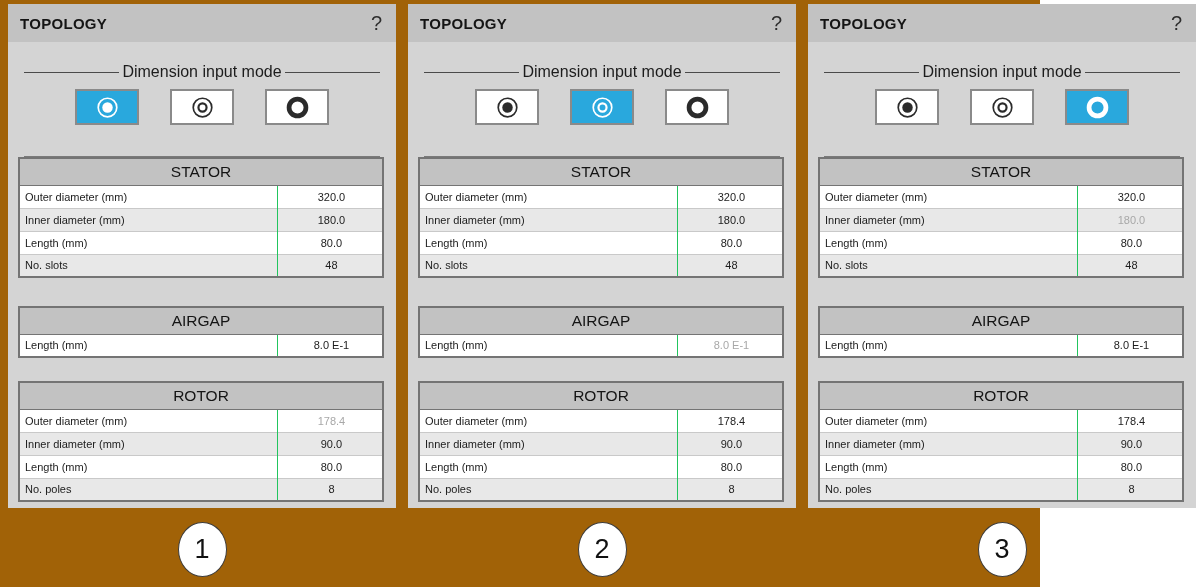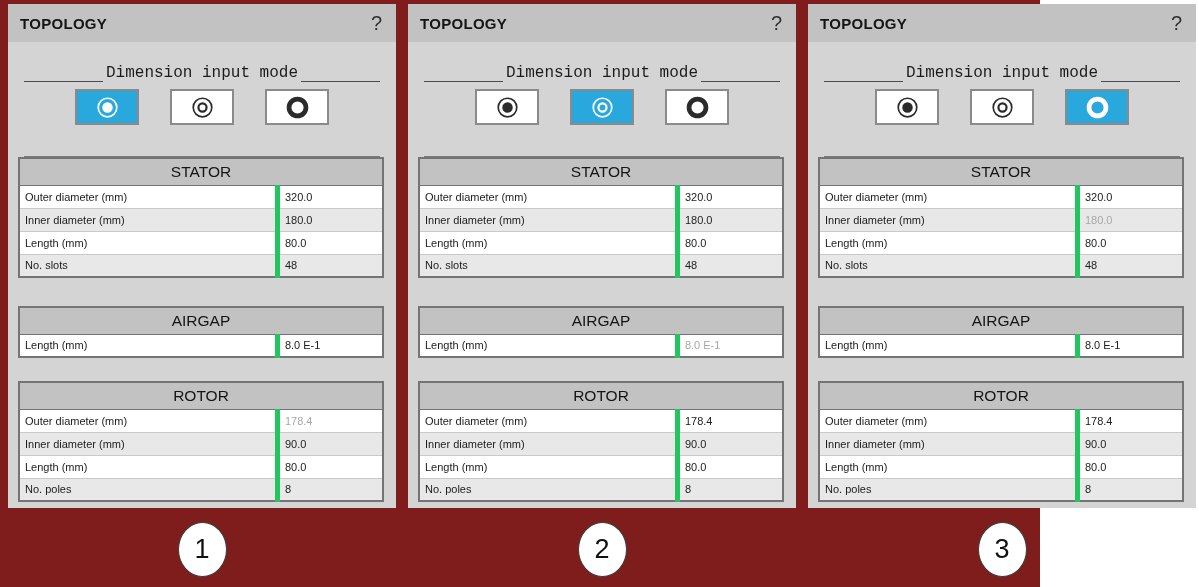--- a/index.html
+++ b/index.html
@@ -1,46 +1,46 @@
 <!DOCTYPE html>
 <html><head>
 <meta charset="utf-8">
 <style>
   * { margin:0; padding:0; box-sizing:border-box; }
   html,body { background:#ffffff; }
   body { font-family:"Liberation Sans","DejaVu Sans",sans-serif; }
-  .page { width:1040px; height:587px; background:#7f1d1d; padding:4px 0 0 8px; display:flex; gap:12px; }
+  .page { width:1040px; height:587px; background:#a16207; padding:4px 0 0 8px; display:flex; gap:12px; }
   .col { width:388px; flex:0 0 388px; }
 
   .panel { width:388px; height:504px; background:#d4d4d4; overflow:hidden; }
   .panel-header { height:38px; background:#c2c2c2; display:flex; align-items:center; justify-content:space-between; padding:0 14px 0 12px; }
   .panel-title { font-weight:bold; font-size:15px; color:#141414; letter-spacing:.3px; }
   .help { font-size:20px; color:#2e2e2e; cursor:pointer; line-height:1; }
 
-  .legend-row { display:flex; align-items:flex-end; margin:20px 16px 0 16px; height:20px;font-family:Liberation Mono, monospace; }
+  .legend-row { display:flex; align-items:center; margin:20px 16px 0 16px; height:20px; }
   .legend-line { flex:1; border-top:1px solid #4a4a4a; }
   .legend-text { padding:0 3px; font-size:16px; color:#1c1c1c; white-space:nowrap; }
 
   .modes { display:flex; justify-content:center; gap:31px; margin-top:7px; }
   .mode-btn { width:64px; height:36px; background:#ffffff; border:2px solid #8a8a8a; display:flex; align-items:center; justify-content:center; color:#2b2b2b; cursor:pointer; }
   .mode-btn.sel { background:#29a8dd; color:#ffffff; }
   .mode-btn svg { display:block; }
 
   .sep { border:none; border-top:1px solid #7a7a7a; margin:31px 16px 0 16px; }
 
   .dim-table { border:2px solid #747474; border-collapse:collapse; width:366px; margin-left:10px; background:#ffffff; table-layout:fixed; }
   .dim-table.t-stator { }
   .dim-table.t-airgap { margin-top:28px; }
   .dim-table.t-rotor  { margin-top:23px; }
   .dim-table thead td { background:#c2c2c2; text-align:center; font-size:15.5px; height:27px; border-bottom:1px solid #747474; color:#141414; }
   .dim-table tbody td { height:23px; font-size:11px; padding:0 2px 0 5px; color:#1c1c1c; border-top:1px solid #c9c9c9; white-space:nowrap; overflow:hidden; }
   .dim-table tbody tr:nth-child(even) { background:#e8e8e8; }
   .dim-table col.c-label { width:71%; }
   .dim-table col.c-value { width:29%; }
-  .dim-table td.val { border-left:5px solid #22c55e; }
+  .dim-table td.val { border-left:1px solid #22c55e;text-align:center; }
   .dim-table td.dis { color:#a8a8a8; }
 
   .caption-row { display:flex; justify-content:center; margin-top:14px; }
   .caption-circle { width:49px; height:55px; border:1px solid #3c3c3c; border-radius:50%; background:#ffffff; display:flex; align-items:center; justify-content:center; font-size:27px; color:#111111; }
 </style>
 </head>
 <body>
 
 <div class="page">
 

